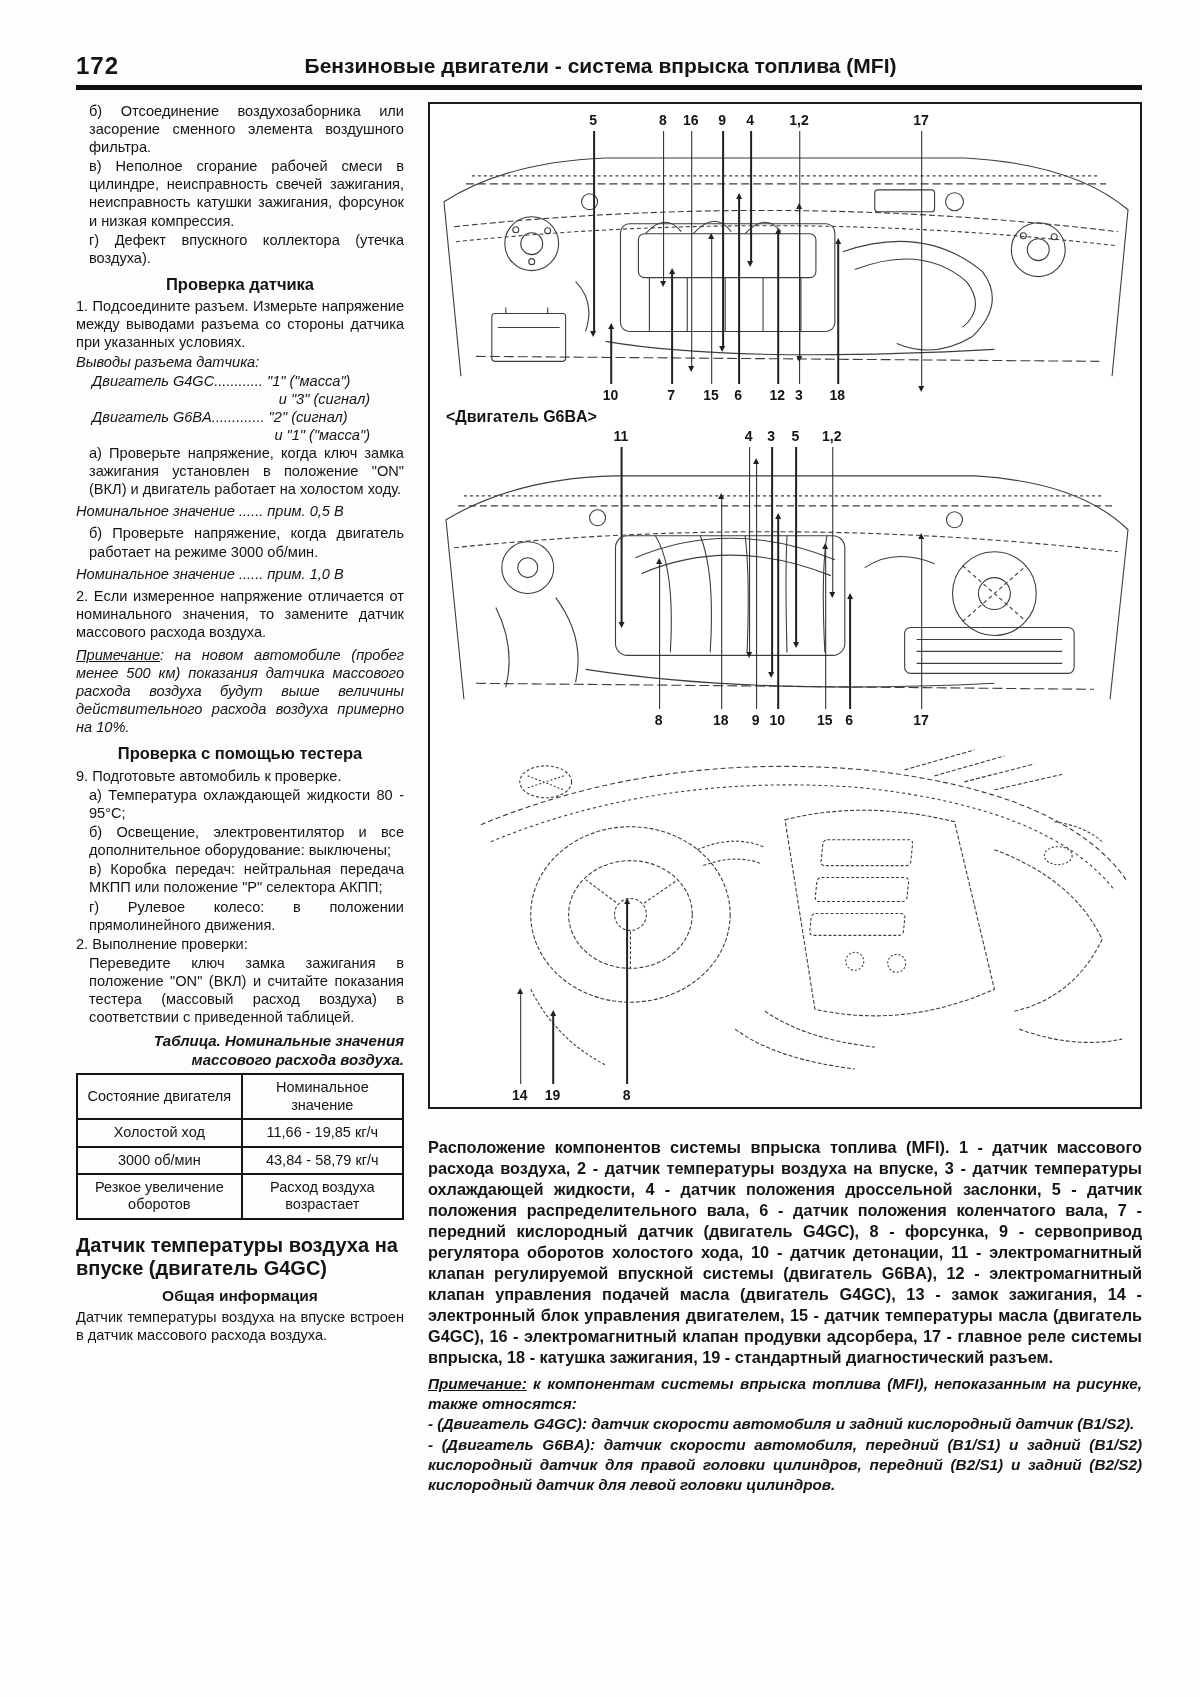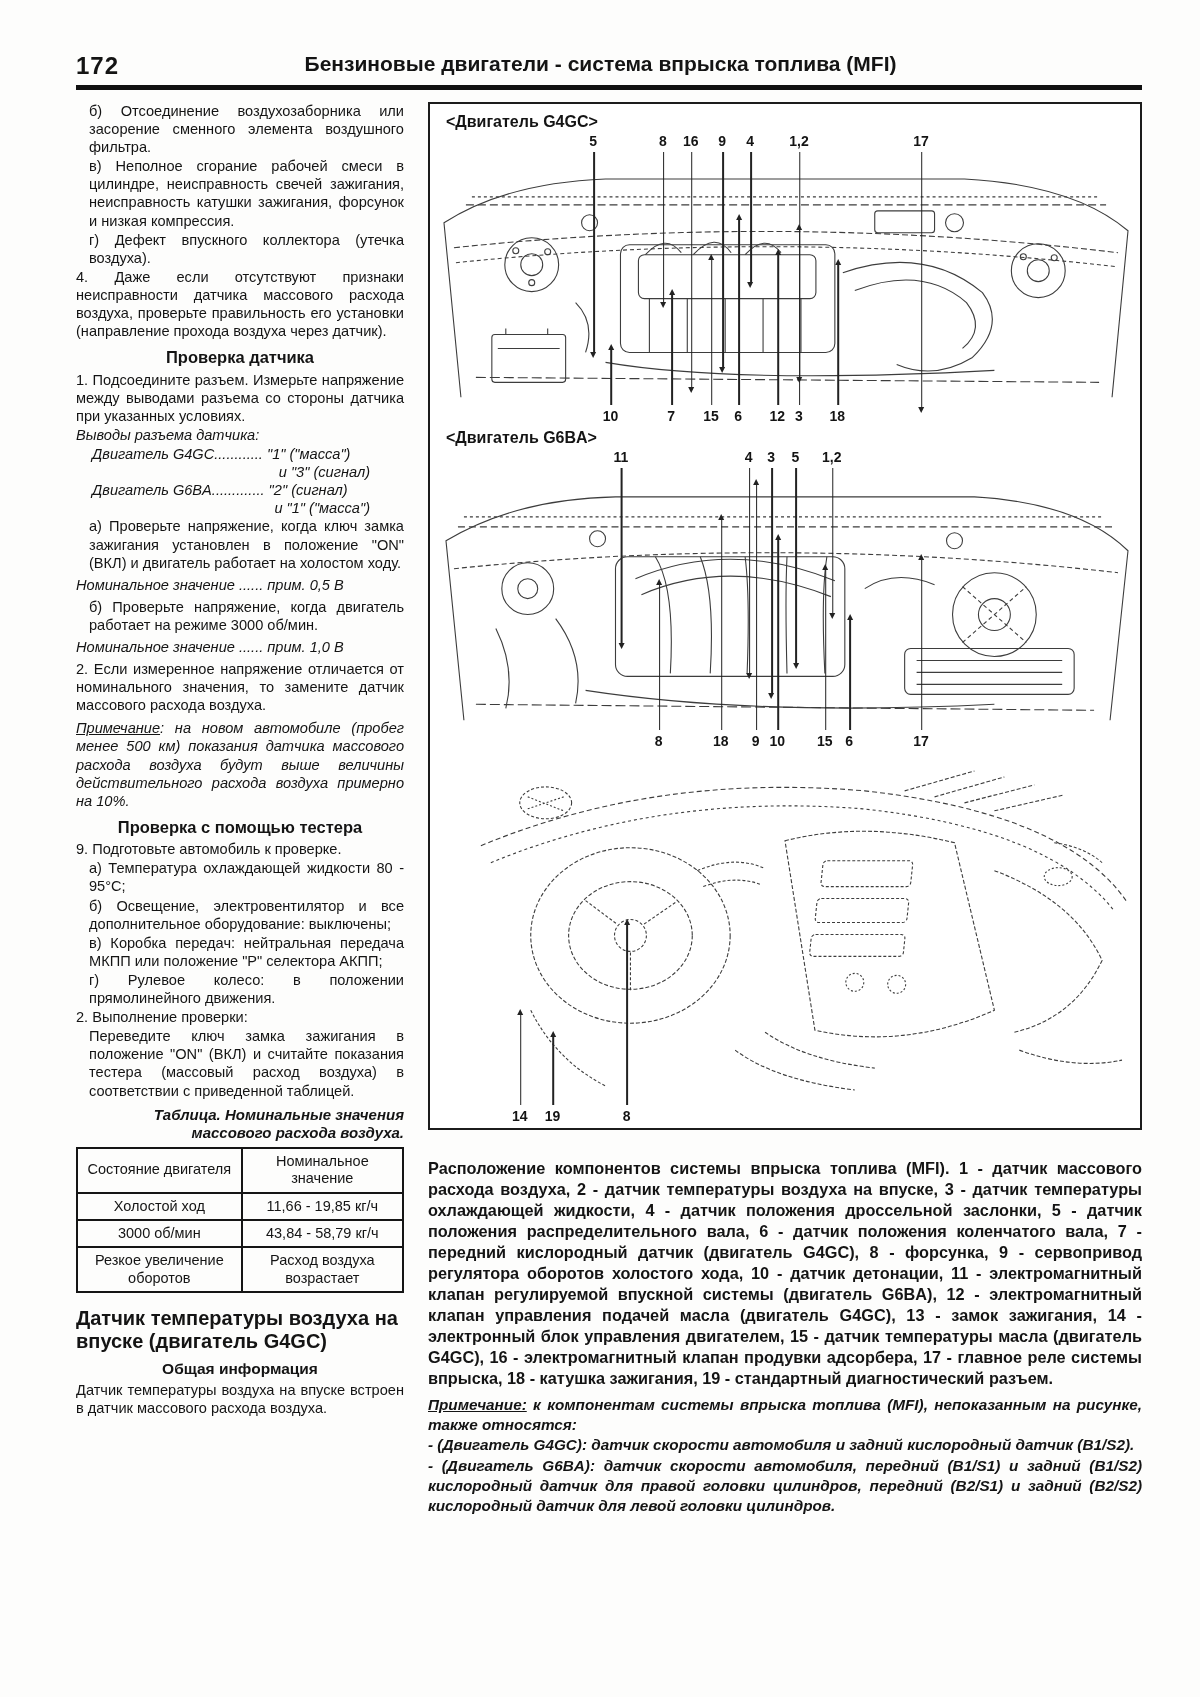--- a/index.html
+++ b/index.html
@@ -2,21 +2,21 @@
 <html lang="ru"><head>
 <meta charset="utf-8">
 <style>
   html,body{margin:0;padding:0;background:#e8e8e6;}
   .page{
     width:1200px;height:1697px;background:#fdfdfc;color:#141414;
     box-sizing:border-box;padding:52px 58px 36px 76px;overflow:hidden;
     font-family:"Liberation Sans","DejaVu Sans",sans-serif;position:relative;
   }
   
-  .hdr{display:flex;align-items:flex-start;}
+  .hdr{display:flex;align-items:center;}
   .hdr .page-num{font-size:24px;font-weight:700;letter-spacing:1px;}
   .hdr .title{flex:1;text-align:center;font-size:21px;font-weight:700;padding-right:60px;}
   .hdr-rule{height:5px;background:#111;margin-top:5px;}
   
   .content{display:flex;gap:24px;margin-top:12px;}
   .col-left{width:328px;flex:none;font-size:14.6px;line-height:1.24;text-align:justify;}
   .col-right{flex:1;min-width:0;}
   
   .p{margin:0 0 1px 0;}
   .ind{padding-left:13px;}
@@ -71,21 +71,20 @@
     <span class="title">Бензиновые двигатели - система впрыска топлива (MFI)</span>
   </div>
   <div class="hdr-rule"></div>
 
   <div class="content">
 
     <div class="col-left">
       <p class="p ind">б) Отсоединение воздухозаборника или засорение сменного элемента воздушного фильтра.</p>
       <p class="p ind">в) Неполное сгорание рабочей смеси в цилиндре, неисправность свечей зажигания, неисправность катушки зажигания, форсунок и низкая компрессия.</p>
       <p class="p ind">г) Дефект впускного коллектора (утечка воздуха).</p>
-      <p class="p">4. Даже если отсутствуют признаки неисправности датчика массового расхода воздуха, проверьте правильность его установки (направление прохода воздуха через датчик).</p>
 
       <div class="h3">Проверка датчика</div>
       <p class="p">1. Подсоедините разъем. Измерьте напряжение между выводами разъема со стороны датчика при указанных условиях.</p>
       <p class="p it">Выводы разъема датчика:</p>
       <p class="pin">Двигатель G4GC............ "1" ("масса")</p>
       <p class="pin-cont">и "3" (сигнал)</p>
       <p class="pin">Двигатель G6BA............. "2" (сигнал)</p>
       <p class="pin-cont">и "1" ("масса")</p>
       <p class="p ind">а) Проверьте напряжение, когда ключ замка зажигания установлен в положение "ON" (ВКЛ) и двигатель работает на холостом ходу.</p>
       <p class="nom">Номинальное значение ...... прим. 0,5 В</p>
@@ -129,21 +128,20 @@
 
       <div class="h2big">Датчик температуры воздуха на впуске (двигатель G4GC)</div>
       <div class="h4">Общая информация</div>
       <p class="p">Датчик температуры воздуха на впуске встроен в датчик массового расхода воздуха.</p>
     </div>
 
     <div class="col-right">
       <div class="figure-box">
 
         <div class="diagram">
-          <div class="dlabel">&lt;Двигатель G4GC&gt;</div>
           <div class="cl-row down">
               <span class="callout down" style="left: 22.5%;">
                 <b class="num">5</b>
                 <i class="line" style="height: 200px;"></i>
               </span>
               <span class="callout down" style="left: 32.5%;">
                 <b class="num">8</b>
                 <i class="line" style="height: 150px;"></i>
               </span>
               <span class="callout down" style="left: 36.5%;">

